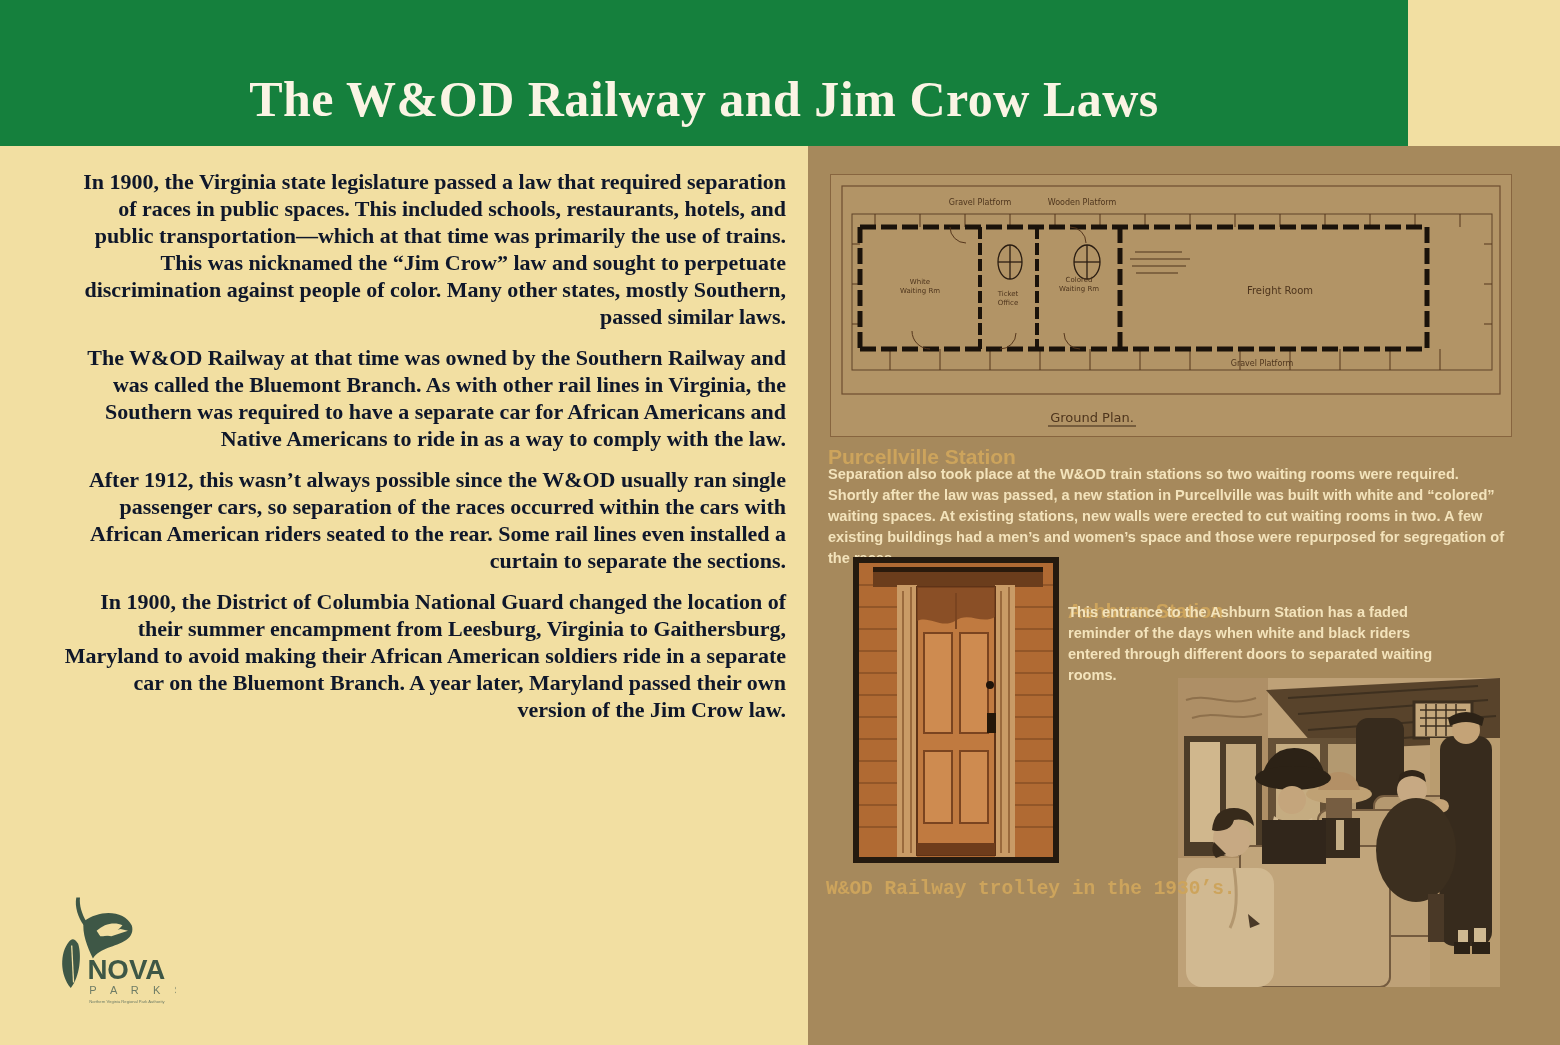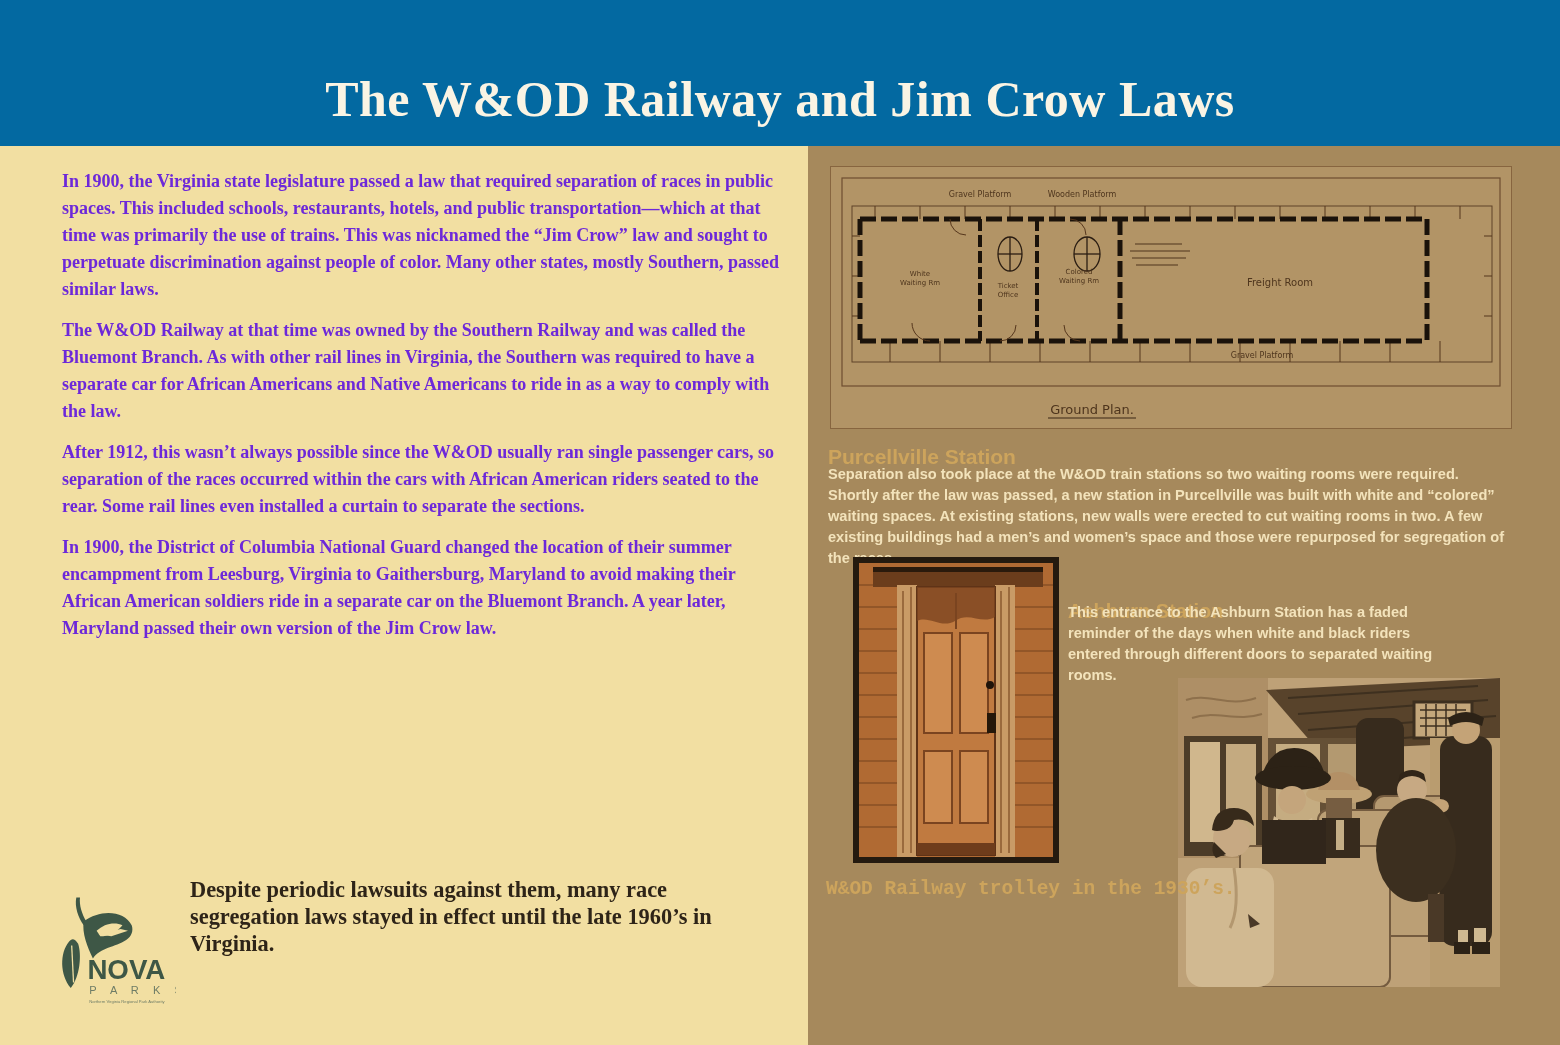--- a/index.html
+++ b/index.html
@@ -2,58 +2,58 @@
 <html><head>
 <meta charset="utf-8">
 <style>
   html,body{margin:0;padding:0;}
   body{
     width:1560px;height:1045px;position:relative;overflow:hidden;
     background:#f2dfa2;font-family:"Liberation Serif",serif;
   }
   
   .header{
-    position:absolute;top:0;left:0;width:1560px;height:146px;
-    background:#0369a1;
+    position:absolute;top:0;left:0;width:1408px;height:146px;
+    background:#15803d;
   }
   .header .title{
     margin:0;text-align:center;padding-top:70px;
     font-size:50px;font-weight:bold;color:#faf4e4;
     font-family:"Liberation Serif",serif;letter-spacing:.5px;
   }
   
   .left-panel{
     position:absolute;top:146px;left:0;width:808px;height:899px;
     background:#f2dfa2;
   }
   .paragraphs{position:absolute;top:22px;left:62px;width:724px;}
   .paragraphs p{
-    margin:0 0 14px 0;font-size:18px;line-height:27px;
-    font-weight:bold;color:#6d28d9;
+    margin:0 0 14px 0;font-size:22px;line-height:27px;
+    font-weight:bold;color:#0f172a;text-align:right;
   }
   .closing-par{
     position:absolute;left:190px;top:730px;width:548px;
     font-size:22.4px;line-height:27px;font-weight:bold;color:#2e2418;
   }
   .nova-logo{position:absolute;left:56px;top:745px;width:120px;height:122px;}
   
   .right-panel{
     position:absolute;top:146px;left:808px;width:752px;height:899px;
     background:#a6895c;
   }
   .photo-frame{position:absolute;display:block;}
   .cap-title{
     position:absolute;font-family:"Liberation Sans",sans-serif;
     font-weight:bold;font-size:21px;color:#cda45c;white-space:nowrap;
   }
   .cap-body{
     position:absolute;font-family:"Liberation Sans",sans-serif;
     font-weight:bold;font-size:14.6px;line-height:21px;color:#f3e3bb;
   }
-  .groundplan-wrap{position:absolute;left:22px;top:20px;width:682px;height:234px;border-radius:28px;}
+  .groundplan-wrap{position:absolute;left:22px;top:28px;width:682px;height:234px;border-radius:28px;}
   .purc-title{left:20px;top:299px;}
   .purc-body{left:20px;top:318px;width:684px;}
   .door-photo{left:45px;top:411px;width:206px;height:306px;}
   .ash-title{left:260px;top:454px;font-size:20px;}
   .ash-body{left:260px;top:456px;width:398px;}
   .trolley-photo{left:370px;top:532px;width:322px;height:309px;}
   .trolley-cap{left:18px;top:732px;width:342px;text-align:right;}
   .trolley-cap .t{
     font-family:Liberation Mono, monospace;font-weight:bold;
     font-size:19.5px;color:#cda45c;white-space:nowrap;margin:0 0 6px 0;
@@ -73,21 +73,20 @@
 </div>
 
 <div class="left-panel">
   <div class="paragraphs">
     <p>In 1900, the Virginia state legislature passed a law that required separation of races in public spaces. This included schools, restaurants, hotels, and public transportation—which at that time was primarily the use of trains. This was nicknamed the “Jim Crow” law and sought to perpetuate discrimination against people of color. Many other states, mostly Southern, passed similar laws.</p>
     <p>The W&amp;OD Railway at that time was owned by the Southern Railway and was called the Bluemont Branch. As with other rail lines in Virginia, the Southern was required to have a separate car for African Americans and Native Americans to ride in as a way to comply with the law.</p>
     <p>After 1912, this wasn’t always possible since the W&amp;OD usually ran single passenger cars, so separation of the races occurred within the cars with African American riders seated to the rear.  Some rail lines even installed a curtain to separate the sections.</p>
     <p>In 1900, the District of Columbia National Guard changed the location of their summer encampment from Leesburg, Virginia to Gaithersburg, Maryland to avoid making their African American soldiers ride in a separate car on the Bluemont Branch. A year later, Maryland passed their own version of the Jim Crow law.</p>
   </div>
 
-  <div class="closing-par">Despite periodic lawsuits against them, many race segregation laws stayed in effect until the late 1960’s in Virginia.</div>
 
   <svg class="nova-logo" viewBox="0 0 130 126">
     <g>
       <path d="M22,4 C20,14 24,26 30,34 L33,30 C28,22 25,12 26,4 Z" fill="#3e5746"></path>
       <path d="M30,30 C48,16 74,18 82,34 C84,40 82,46 76,50 C64,58 48,58 40,70 C34,58 28,42 30,30 Z" fill="#3e5746"></path>
       <path d="M44,40 C52,32 64,30 72,34 C66,42 56,46 48,46 Z" fill="#f2dfa2"></path>
       <path d="M46,44 L70,38 L78,40 L60,46 Z" fill="#f2dfa2"></path>
       <path d="M14,52 C4,64 4,88 16,102 C26,90 28,66 24,54 C20,48 17,48 14,52 Z" fill="#3e5746"></path>
       <path d="M17,56 L19,96" stroke="#f2dfa2" stroke-width="1.4" fill="none"></path>
     </g>

